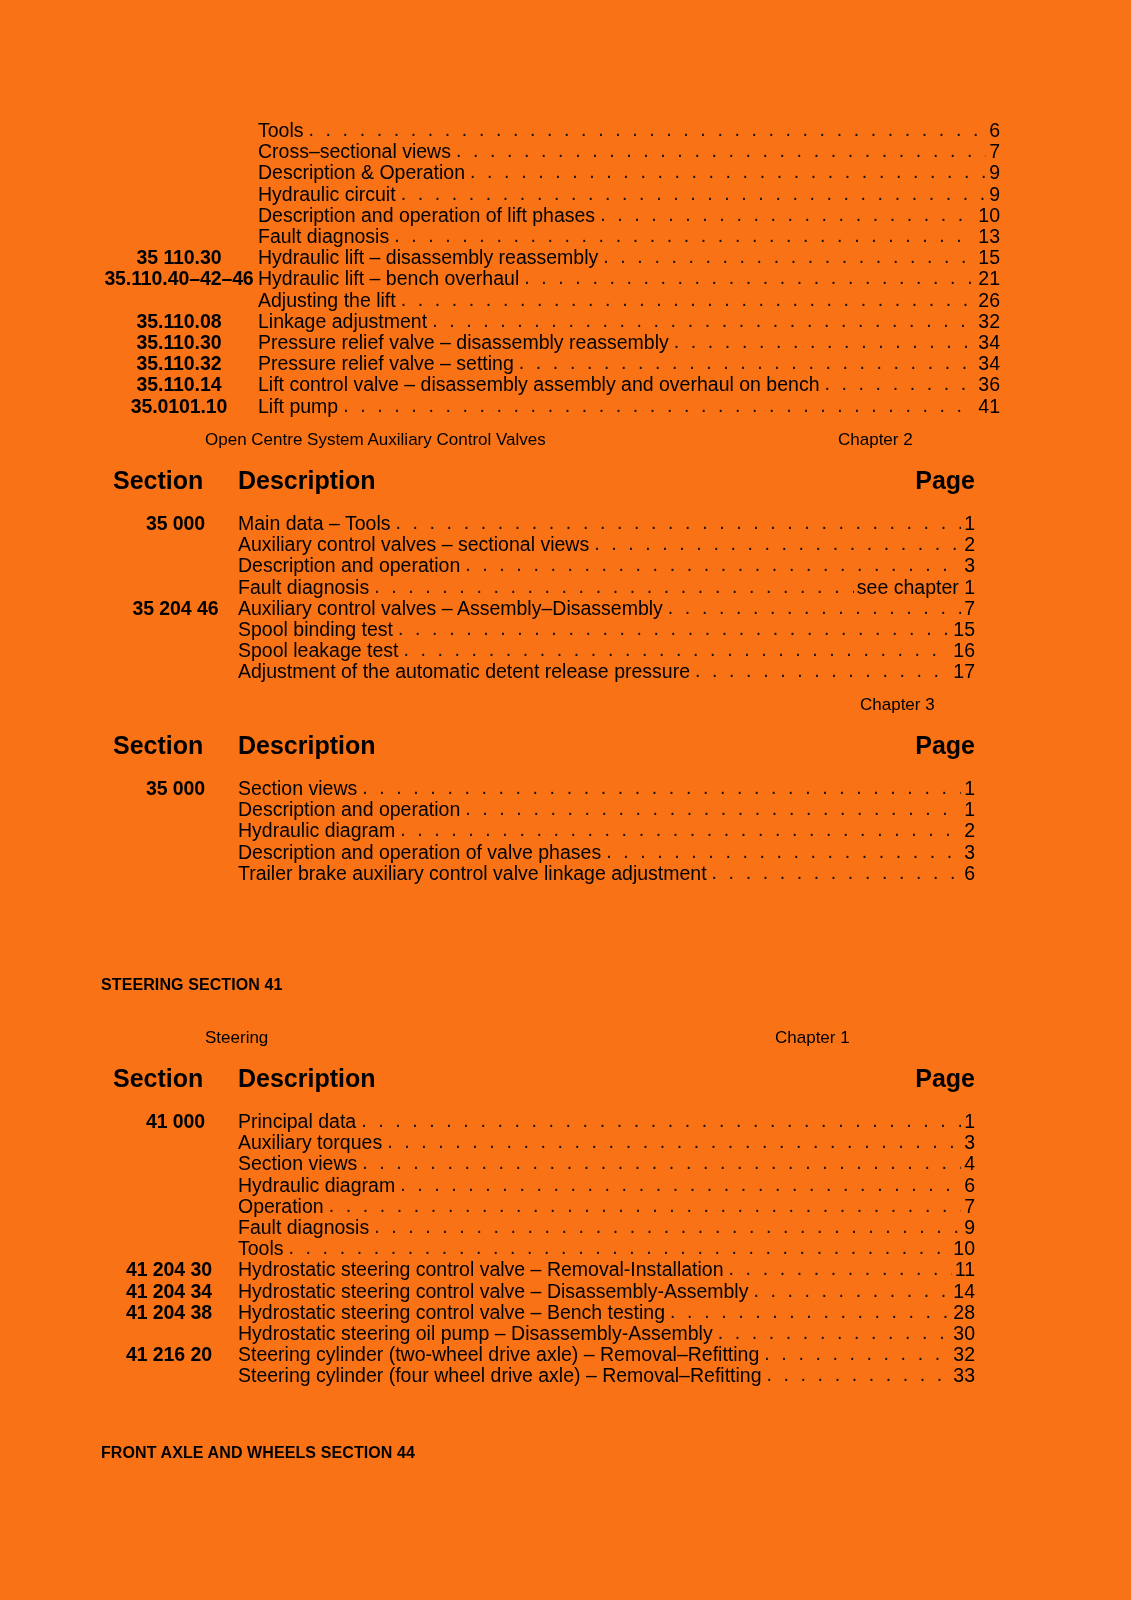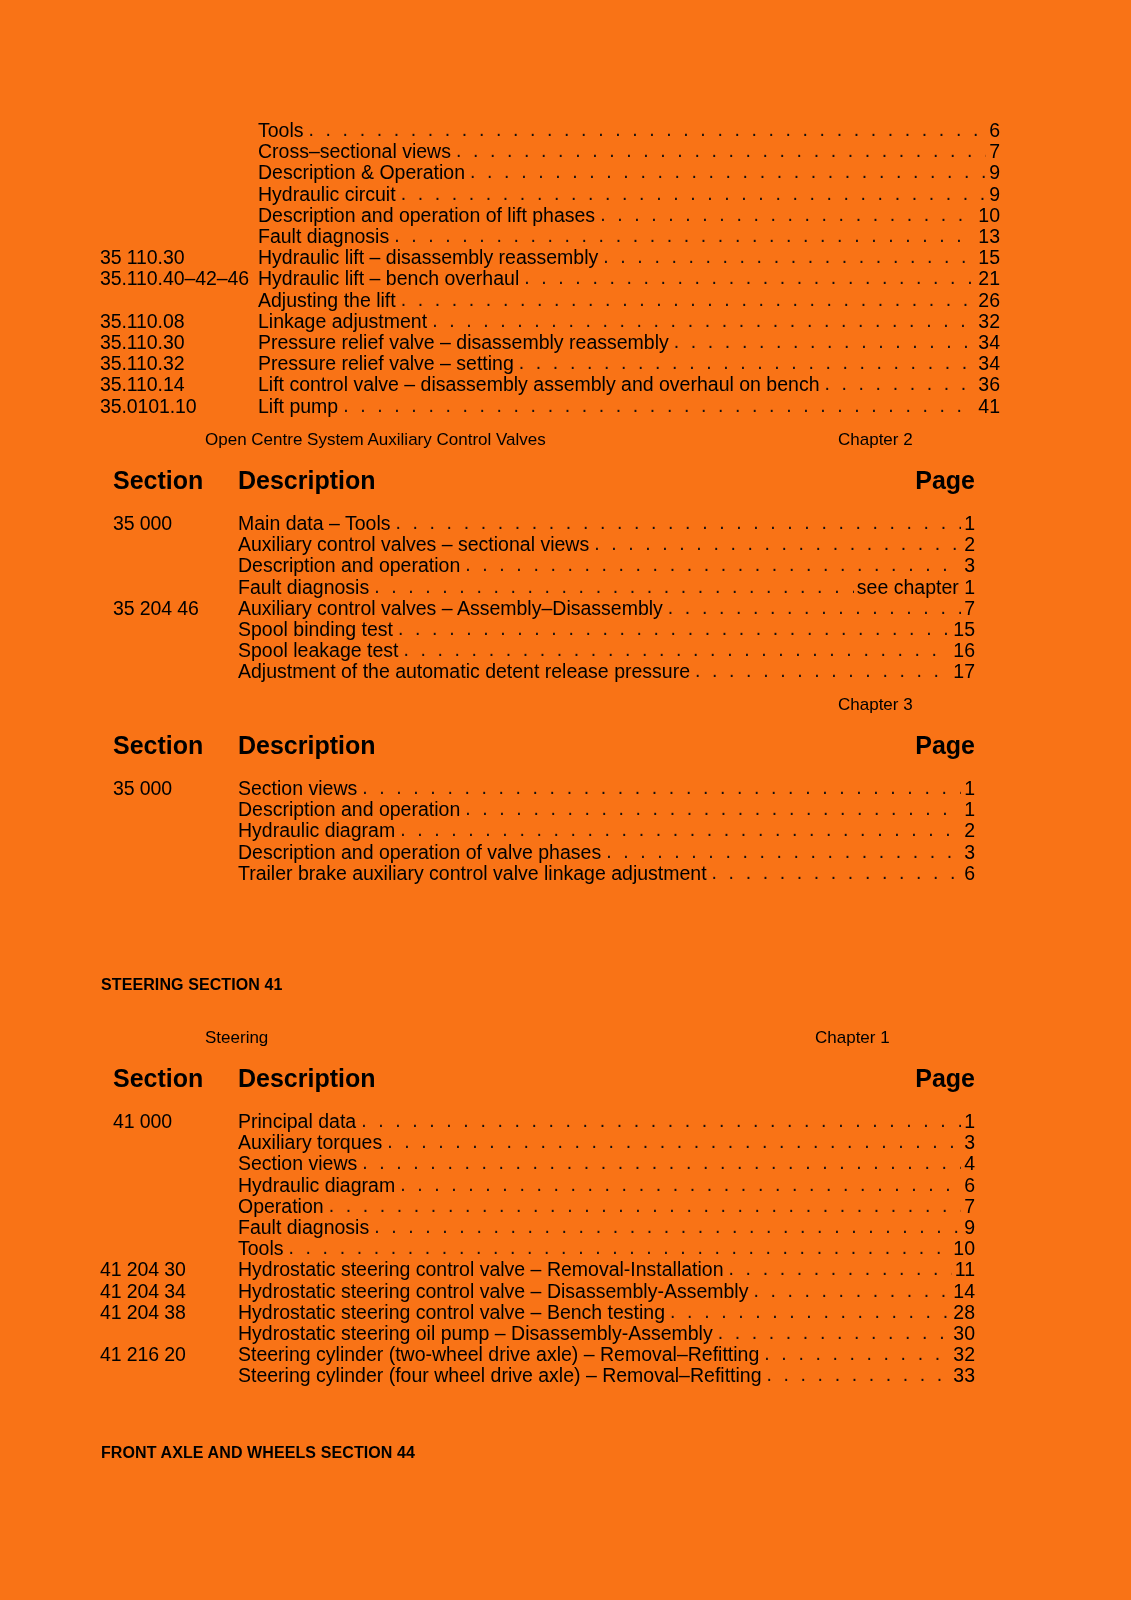--- a/index.html
+++ b/index.html
@@ -24,23 +24,24 @@
     table-layout: fixed;
   }
   .toc td {
     padding: 0;
     vertical-align: baseline;
     font-size: 19.5px;
     line-height: 21.2px;
     white-space: nowrap;
   }
   .sec-col {
-    font-weight: normal;
+    font-weight: bold;
     font-size: 19px;
     letter-spacing: -0.1px;
+    text-align: center;
   }
   .desc-cell {
     width: 100%;
     position: relative;
     overflow: hidden;
   }
   .desc-inner {
     display: flex;
     align-items: baseline;
     width: 100%;
@@ -352,21 +353,21 @@
               <span class="desc-text">Adjustment of the automatic detent release pressure</span>
               <span class="leader">. . . . . . . . . . . . . . . . . . . . . . . . . . . . . . . . . . . . . . . . . . . . . . . . . . . . . . . . . . . . . . . . . . . . . . . . . . . . . . . . . . . . . . . . . . . . . . . . . . . . . . . . . . . . . . . . . . . . . . . . . . . . . . . . . . . . . . . . . . . . . . . . . . . . . . . . . . . . . . . . . .</span>
               <span class="pg">17</span>
             </div>
           </td>
         </tr>
       </tbody>
   </table>
 
   <div class="chapter-bar" style="left:205px; top:695px; width:770px;">
-    <span class="chap-right" style="left:633px; top:0;">Chapter 3</span>
+    <span class="chap-right" style="left:655px; top:0;">Chapter 3</span>
   </div>
 
   <table class="toc" id="tbl-3-head" style="left:113px; top:735px; width:862px;">
     <colgroup>
         <col style="width:125px">
         <col>
       </colgroup>
     <tbody>
       <tr class="col-head">
         <td>Section</td>
@@ -440,21 +441,21 @@
       </tbody>
   </table>
 
   <div class="big-head" style="left:101px; top:976px; width:880px;">
     <span>STEERING</span>
     <span class="chap-right" style="left:645px; top:0;">SECTION 41</span>
   </div>
 
   <div class="chapter-bar" style="left:205px; top:1028px; width:770px;">
     <span>Steering</span>
-    <span class="chap-right" style="left:570px; top:0;margin-left:40px;">Chapter 1</span>
+    <span class="chap-right" style="left:570px; top:0;">Chapter 1</span>
   </div>
 
   <table class="toc" id="tbl-4-head" style="left:113px; top:1068px; width:862px;">
     <colgroup>
         <col style="width:125px">
         <col>
       </colgroup>
     <tbody>
       <tr class="col-head">
         <td>Section</td>

